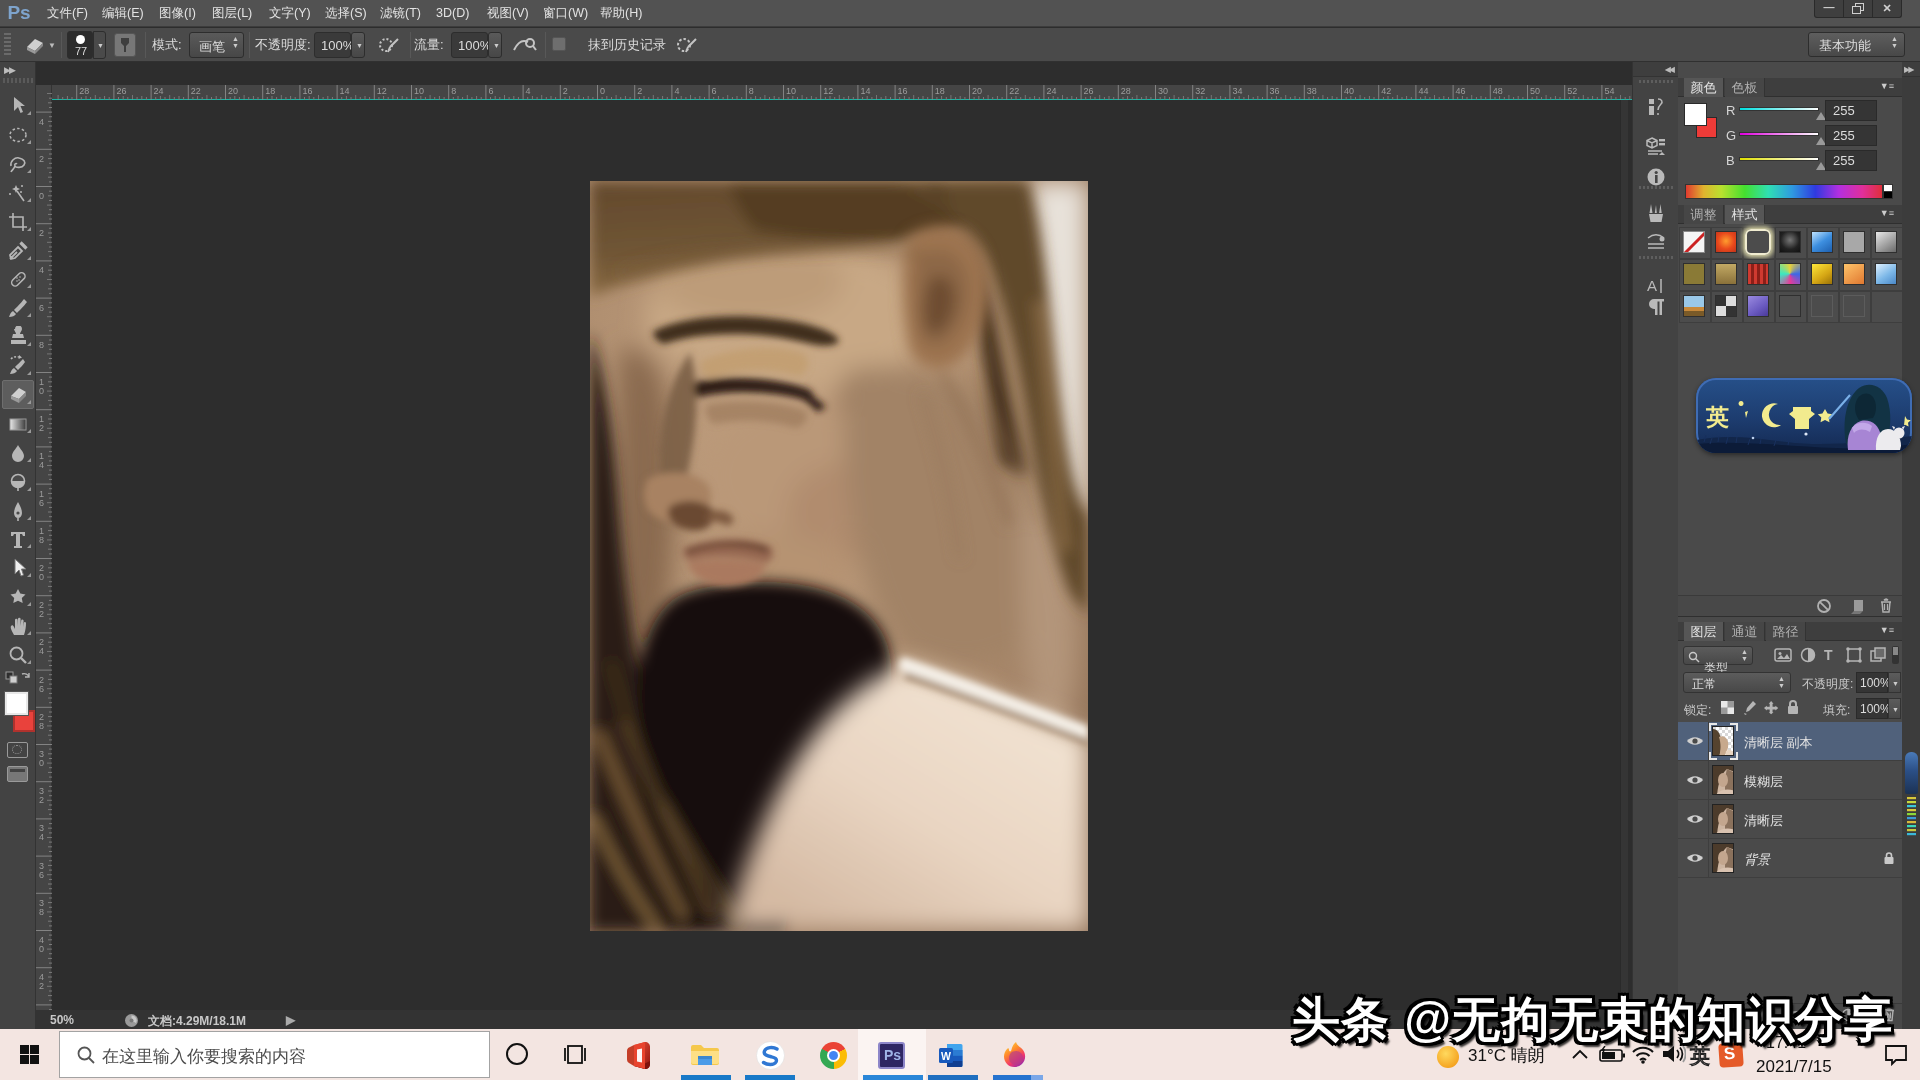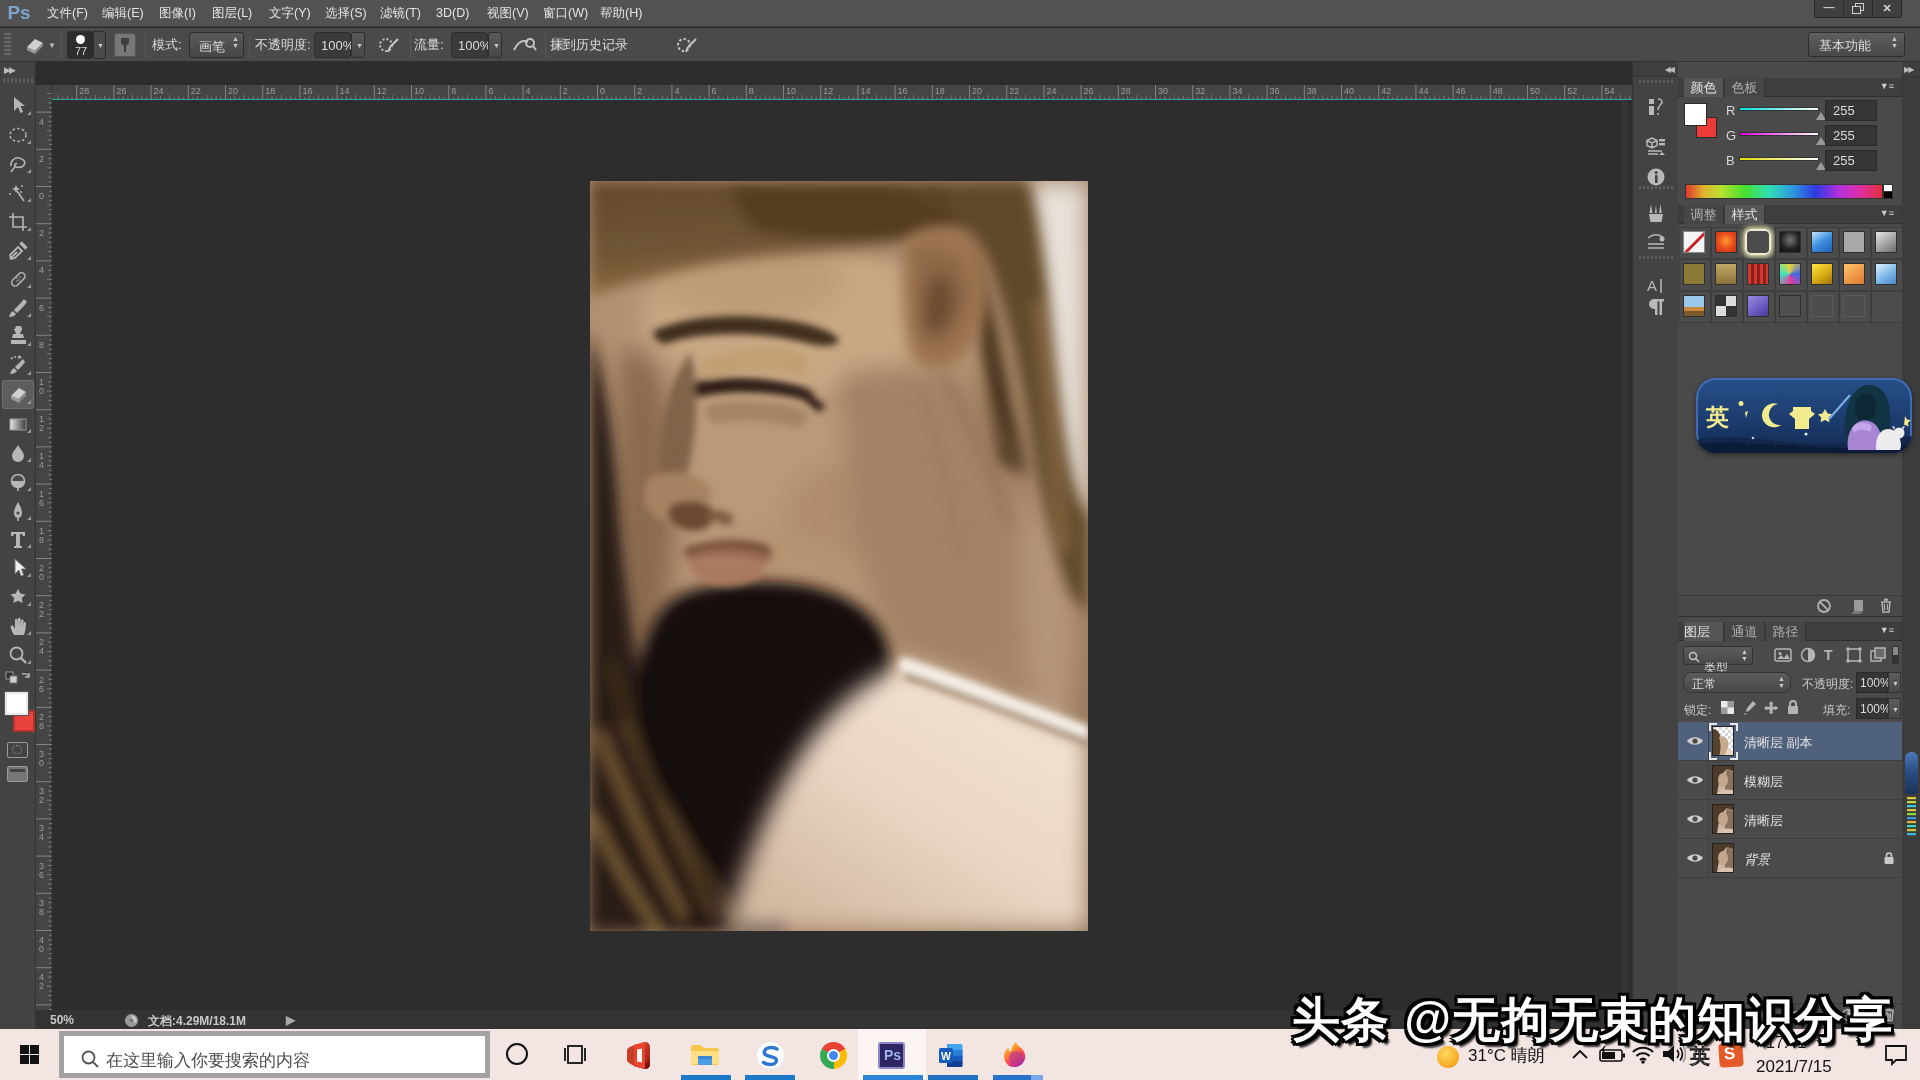--- a/index.html
+++ b/index.html
@@ -46,21 +46,21 @@
 
   
   #dockstrip { position:absolute; top:62px; left:1632px; width:46px; height:967px; background:#434343;
     border-left:1px solid #333; }
   #dockpanels { position:absolute; top:62px; left:1678px; width:224px; height:967px; background:#4a4a4a; }
   #dockgutter { position:absolute; top:62px; left:1902px; width:18px; height:967px; background:#3c3c3c; }
 
   
   #taskbar { position:absolute; top:1029px; left:0; width:1920px; height:51px; background:#f3e5e1; }
   #searchbox { position:absolute; left:59px; top:2px; width:431px; height:47px; background:#ffffff;
-    border:5px solid #a3a3a3; color:#6d6d6d; font-size:17px; }
+    border:1px solid #a3a3a3; color:#6d6d6d; font-size:17px; }
   .runbar { position:absolute; bottom:0; height:5px; background:#1879c8; }
 
   
   #watermark { position:absolute; left:1292px; top:988px; width:640px; color:#fff; font-size:48px;
     font-weight:bold; white-space:nowrap; letter-spacing:1px;
     text-shadow: -3px -3px 0 #000, 3px -3px 0 #000, -3px 3px 0 #000, 3px 3px 0 #000,
                  -3px 0 0 #000, 3px 0 0 #000, 0 -3px 0 #000, 0 3px 0 #000, 4px 5px 2px rgba(0,0,0,.8); }
 </style>
 </head>
 <body>
@@ -149,21 +149,21 @@
     <div class="well abs" style="left:488px;top:4px;width:14px;height:26px;background:linear-gradient(#5a5a5a,#474747)">
       <span class="abs" style="left:4px;top:9px;color:#ccc;font-size:7px">▼</span>
       </div>
     <svg class="abs" style="left:512px;top:8px" width="26" height="18" viewBox="0 0 26 18">
       <path d="M2 14 Q8 2 16 6" stroke="#c4c4c4" stroke-width="2" fill="none"></path>
       <circle cx="18" cy="7" r="4" fill="none" stroke="#c4c4c4" stroke-width="2"></circle>
       <path d="M21 10 l3 4" stroke="#c4c4c4" stroke-width="2"></path>
       </svg>
     <div class="obar-sep" style="left:545px"></div>
     <div class="abs" style="left:552px;top:9px;width:14px;height:14px;background:#6e6e6e;border:1px solid #555;border-radius:2px"></div>
-    <span class="obar-txt" style="left:550px">抹到历史记录</span>
+    <span class="obar-txt" style="left:588px">抹到历史记录</span>
     <svg class="abs" style="left:675px;top:8px" width="22" height="18" viewBox="0 0 22 18">
       <circle cx="9" cy="9" r="6" fill="none" stroke="#c4c4c4" stroke-width="2" stroke-dasharray="2.5 2"></circle>
       <path d="M13 11 L21 3 M13 11 l-2 5" stroke="#c4c4c4" stroke-width="2" fill="none"></path>
       </svg>
 
     <div class="well abs" style="left:1808px;top:4px;width:97px;height:25px;background:linear-gradient(#5e5e5e,#484848)">
       <span class="abs" style="left:10px;top:4px;font-size:13px">基本功能</span>
       <span class="abs" style="right:6px;top:2px;color:#ccc;font-size:7px">▲<br>▼</span>
     </div>
   </div>
@@ -1152,21 +1152,21 @@
       </svg>
       <svg class="abs" style="left:172px;top:536px" width="16" height="16">
         <rect x="4" y="2" width="9" height="11" fill="#9a9a9a"></rect>
         <path d="M4 13 l-3 3 h9 l3-3 Z" fill="#777"></path>
       </svg>
       <svg class="abs" style="left:200px;top:535px" width="16" height="17" viewBox="0 0 16 17">
         <path d="M3 5 h10 M8 2 l2 1 h-4 Z M4 5 l1 10 h6 l1-10" stroke="#b0b0b0" stroke-width="1.5" fill="none"></path>
         <path d="M6.5 7 v6 M9.5 7 v6" stroke="#b0b0b0" stroke-width="1.2"></path>
       </svg>
       <div class="abs" style="left:0;top:560px;width:224px;height:19px;background:#3e3e3e;border-bottom:1px solid #2f2f2f"></div>
-      <div class="abs" style="left:6px;top:560px;width:40px;height:19px;background:#565656;color:#e2e2e2;font-size:13px;line-height:19px;border-right:1px solid #333">图层</div>
+      <div class="abs" style="left:6px;top:560px;width:40px;height:19px;background:#565656;color:#e2e2e2;font-size:13px;text-align:center;line-height:19px;border-right:1px solid #333">图层</div>
       <div class="abs" style="left:47px;top:560px;width:40px;height:19px;background:#464646;color:#b0b0b0;font-size:13px;text-align:center;line-height:19px;border-right:1px solid #333">通道</div>
       <div class="abs" style="left:88px;top:560px;width:40px;height:19px;background:#464646;color:#b0b0b0;font-size:13px;text-align:center;line-height:19px;border-right:1px solid #333">路径</div>
       <span class="abs" style="right:8px;top:563px;color:#ccc;font-size:9px">▼≡</span>
       <div class="abs" style="left:0;top:580px;width:224px;height:360px;background:#4a4a4a"></div>
       <div class="abs" style="left:5px;top:584px;width:70px;height:19px;background:linear-gradient(#5c5c5c,#484848);border:1px solid #333;border-radius:3px">
         <svg style="position:absolute;left:4px;top:4px" width="12" height="12">
           <circle cx="5" cy="5" r="3.5" stroke="#c9c9c9" stroke-width="1.4" fill="none"></circle>
           <path d="M7.5 7.5 L11 11" stroke="#c9c9c9" stroke-width="1.4"></path>
         </svg>
         <span style="position:absolute;left:20px;top:13px;color:#ddd;font-size:12px">类型</span>
@@ -1189,21 +1189,21 @@
         <circle cx="2" cy="14" r="1.8" fill="#b5b5b5"></circle>
         <circle cx="14" cy="14" r="1.8" fill="#b5b5b5"></circle>
       </svg>
       <svg class="abs" style="left:192px;top:585px" width="16" height="16">
         <rect x="1" y="4" width="10" height="10" stroke="#b5b5b5" stroke-width="1.5" fill="none"></rect>
         <rect x="5" y="1" width="10" height="10" fill="#6a6a6a" stroke="#b5b5b5" stroke-width="1.5"></rect>
       </svg>
       <div class="abs" style="left:214px;top:584px;width:7px;height:18px;background:#333;border-radius:2px">
         <div style="position:absolute;left:1px;top:1px;width:5px;height:8px;background:#888"></div>
       </div>
-      <div class="abs" style="left:5px;top:610px;width:108px;height:21px;background:linear-gradient(#5c5c5c,#484848);border:1px solid #333;border-radius:8px">
+      <div class="abs" style="left:5px;top:610px;width:108px;height:21px;background:linear-gradient(#5c5c5c,#484848);border:1px solid #333;border-radius:3px">
         <span style="position:absolute;left:8px;top:3px;color:#ddd;font-size:12px">正常</span>
         <span style="position:absolute;right:5px;top:2px;color:#ccc;font-size:7px">▲<br>▼</span>
       </div>
       <span class="abs" style="left:124px;top:614px;color:#c9c9c9;font-size:12px">不透明度:</span>
       <div class="abs" style="left:178px;top:610px;width:32px;height:21px;background:#353535;border:1px solid #2a2a2a;color:#ddd;font-size:12px;line-height:20px;padding-left:3px">100%</div>
       <div class="abs" style="left:210px;top:610px;width:13px;height:21px;background:linear-gradient(#5c5c5c,#484848);border:1px solid #333">
         <span style="position:absolute;left:3px;top:7px;color:#ccc;font-size:7px">▼</span>
       </div>
       <span class="abs" style="left:6px;top:640px;color:#c9c9c9;font-size:12px">锁定:</span>
       <svg class="abs" style="left:42px;top:638px" width="15" height="15">

